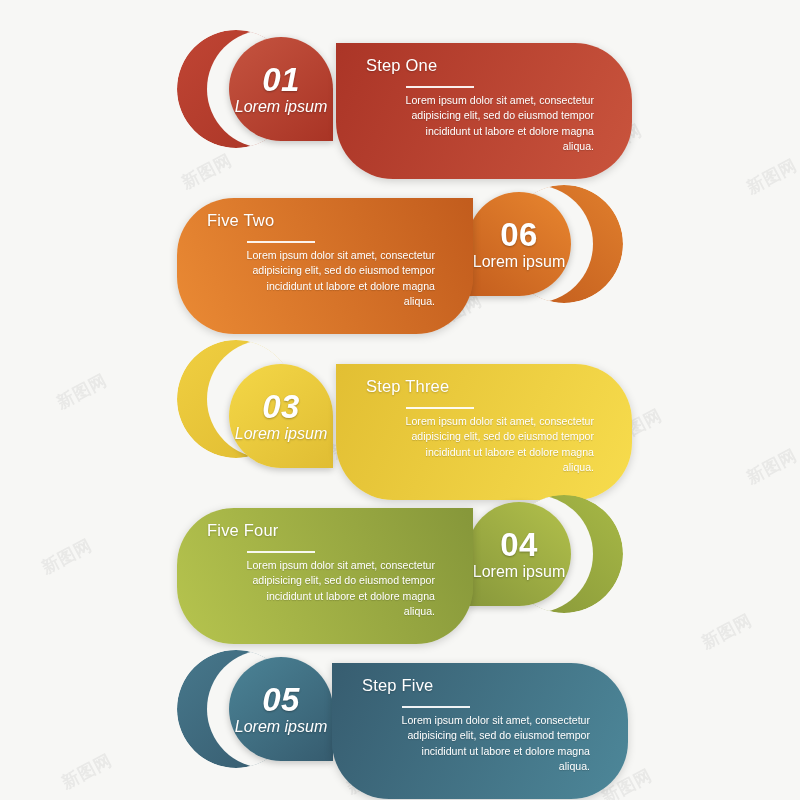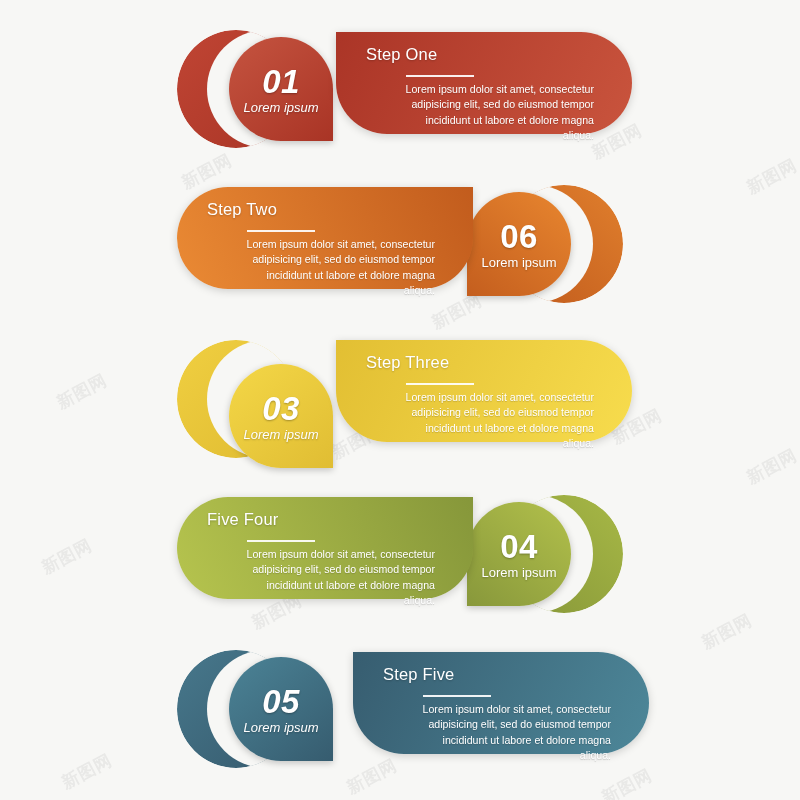--- a/index.html
+++ b/index.html
@@ -61,31 +61,32 @@
   }
   .row.ltr .badge{border-radius:52px 52px 0 52px;font-style:italic;}
   .row.rtl .badge{border-radius:52px 52px 52px 0;}
   .badge .num{
     font-size:33px;font-weight:700;line-height:1;
     letter-spacing:0.5px;
     text-shadow:0 1px 2px rgba(0,0,0,0.30);
     margin-bottom:3px;
   }
   .badge .cap{
-    font-size:13px;font-weight:400;line-height:1;
+    font-size:16px;font-weight:400;line-height:1;
     text-shadow:0 1px 2px rgba(0,0,0,0.25);
   }
 
   
   .panel{
     position:absolute;
-    height:102px;
+    height:136px;
     box-shadow:0 2px 8px rgba(0,0,0,0.17);
     color:#fff;
     box-sizing:border-box;
+    margin-top:11px;
   }
   .row.ltr .panel{border-radius:0 57px 57px 57px;}
   .row.rtl .panel{border-radius:57px 0 57px 57px;}
 
   .panel .title{
     position:absolute;top:13px;
     font-size:16.5px;font-weight:400;
     letter-spacing:0.2px;
     text-shadow:0 1px 2px rgba(0,0,0,0.22);
     white-space:nowrap;
@@ -150,35 +151,35 @@
     <div class="row rtl" style="top: 177px;">
       <div class="crescent" style="top: 8px; left: 505px;">
         <div class="disc" style="background: linear-gradient(225deg, rgb(224, 127, 45), rgb(192, 90, 28));"></div>
         <div class="bite"></div>
       </div>
       <div class="badge" style="top: 15px; left: 467px; background: linear-gradient(220deg, rgb(232, 134, 47), rgb(196, 94, 30));">
         <div class="num">06</div>
         <div class="cap">Lorem ipsum</div>
       </div>
       <div class="panel" style="top: 10px; left: 177px; width: 296px; background: linear-gradient(245deg, rgb(194, 92, 29), rgb(234, 138, 52));">
-        <div class="title">Step Two</div>
+        <div class="title">Five Two</div>
         <div class="rule"></div>
         <div class="body">Lorem ipsum dolor sit amet, consectetur adipisicing elit, sed do eiusmod tempor incididunt ut labore et dolore magna aliqua.</div>
       </div>
     </div>
     <div class="row ltr" style="top: 332px;">
       <div class="crescent" style="top: 8px; left: 177px;">
         <div class="disc" style="background: linear-gradient(135deg, rgb(240, 207, 65), rgb(223, 187, 49));"></div>
         <div class="bite"></div>
       </div>
       <div class="badge" style="top: 32px; left: 229px; background: linear-gradient(140deg, rgb(244, 215, 71), rgb(224, 189, 51));">
         <div class="num">03</div>
         <div class="cap">Lorem ipsum</div>
       </div>
-      <div class="panel" style="top: 8px; left: 336px; width: 296px; background: linear-gradient(115deg, rgb(226, 191, 51), rgb(247, 220, 77));">
+      <div class="panel" style="top: 21px; left: 336px; width: 296px; background: linear-gradient(115deg, rgb(226, 191, 51), rgb(247, 220, 77));">
         <div class="title">Step Three</div>
         <div class="rule"></div>
         <div class="body">Lorem ipsum dolor sit amet, consectetur adipisicing elit, sed do eiusmod tempor incididunt ut labore et dolore magna aliqua.</div>
       </div>
     </div>
     <div class="row rtl" style="top: 487px;">
       <div class="crescent" style="top: 8px; left: 505px;">
         <div class="disc" style="background: linear-gradient(225deg, rgb(167, 184, 70), rgb(134, 150, 56));"></div>
         <div class="bite"></div>
       </div>
@@ -194,19 +195,19 @@
     </div>
     <div class="row ltr" style="top: 642px;">
       <div class="crescent" style="top: 8px; left: 177px;">
         <div class="disc" style="background: linear-gradient(135deg, rgb(71, 120, 140), rgb(54, 90, 109));"></div>
         <div class="bite"></div>
       </div>
       <div class="badge" style="top: 15px; left: 229px; background: linear-gradient(140deg, rgb(75, 131, 150), rgb(54, 92, 111)); text-align: right;">
         <div class="num">05</div>
         <div class="cap">Lorem ipsum</div>
       </div>
-      <div class="panel" style="top: 10px; left: 353px; width: 296px; background: linear-gradient(115deg, rgb(55, 93, 112), rgb(77, 135, 153));">
+      <div class="panel" style="top: 10px; left: 332px; width: 296px; background: linear-gradient(115deg, rgb(55, 93, 112), rgb(77, 135, 153));">
         <div class="title">Step Five</div>
         <div class="rule"></div>
         <div class="body">Lorem ipsum dolor sit amet, consectetur adipisicing elit, sed do eiusmod tempor incididunt ut labore et dolore magna aliqua.</div>
       </div>
     </div>
   </div>
 
 </body></html>

